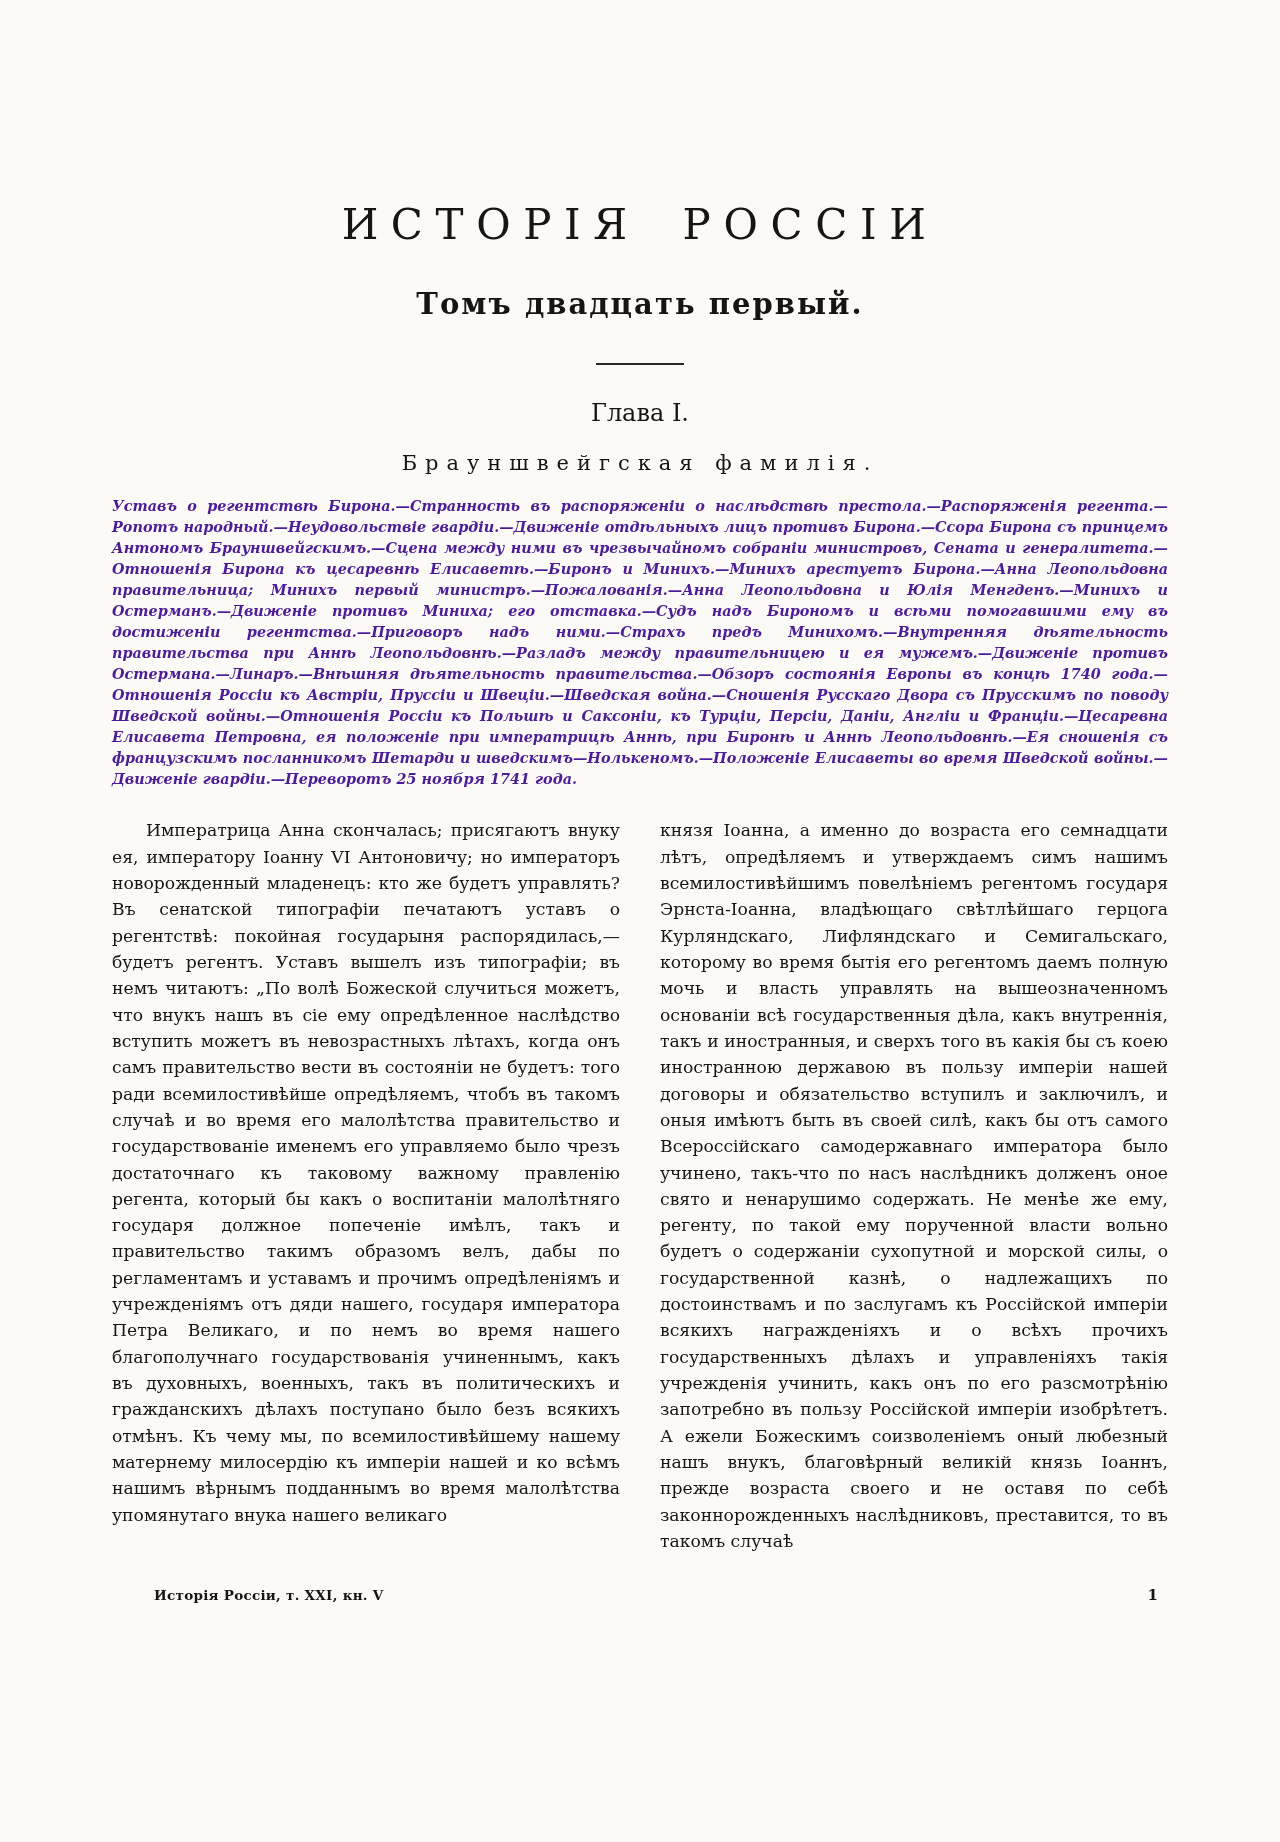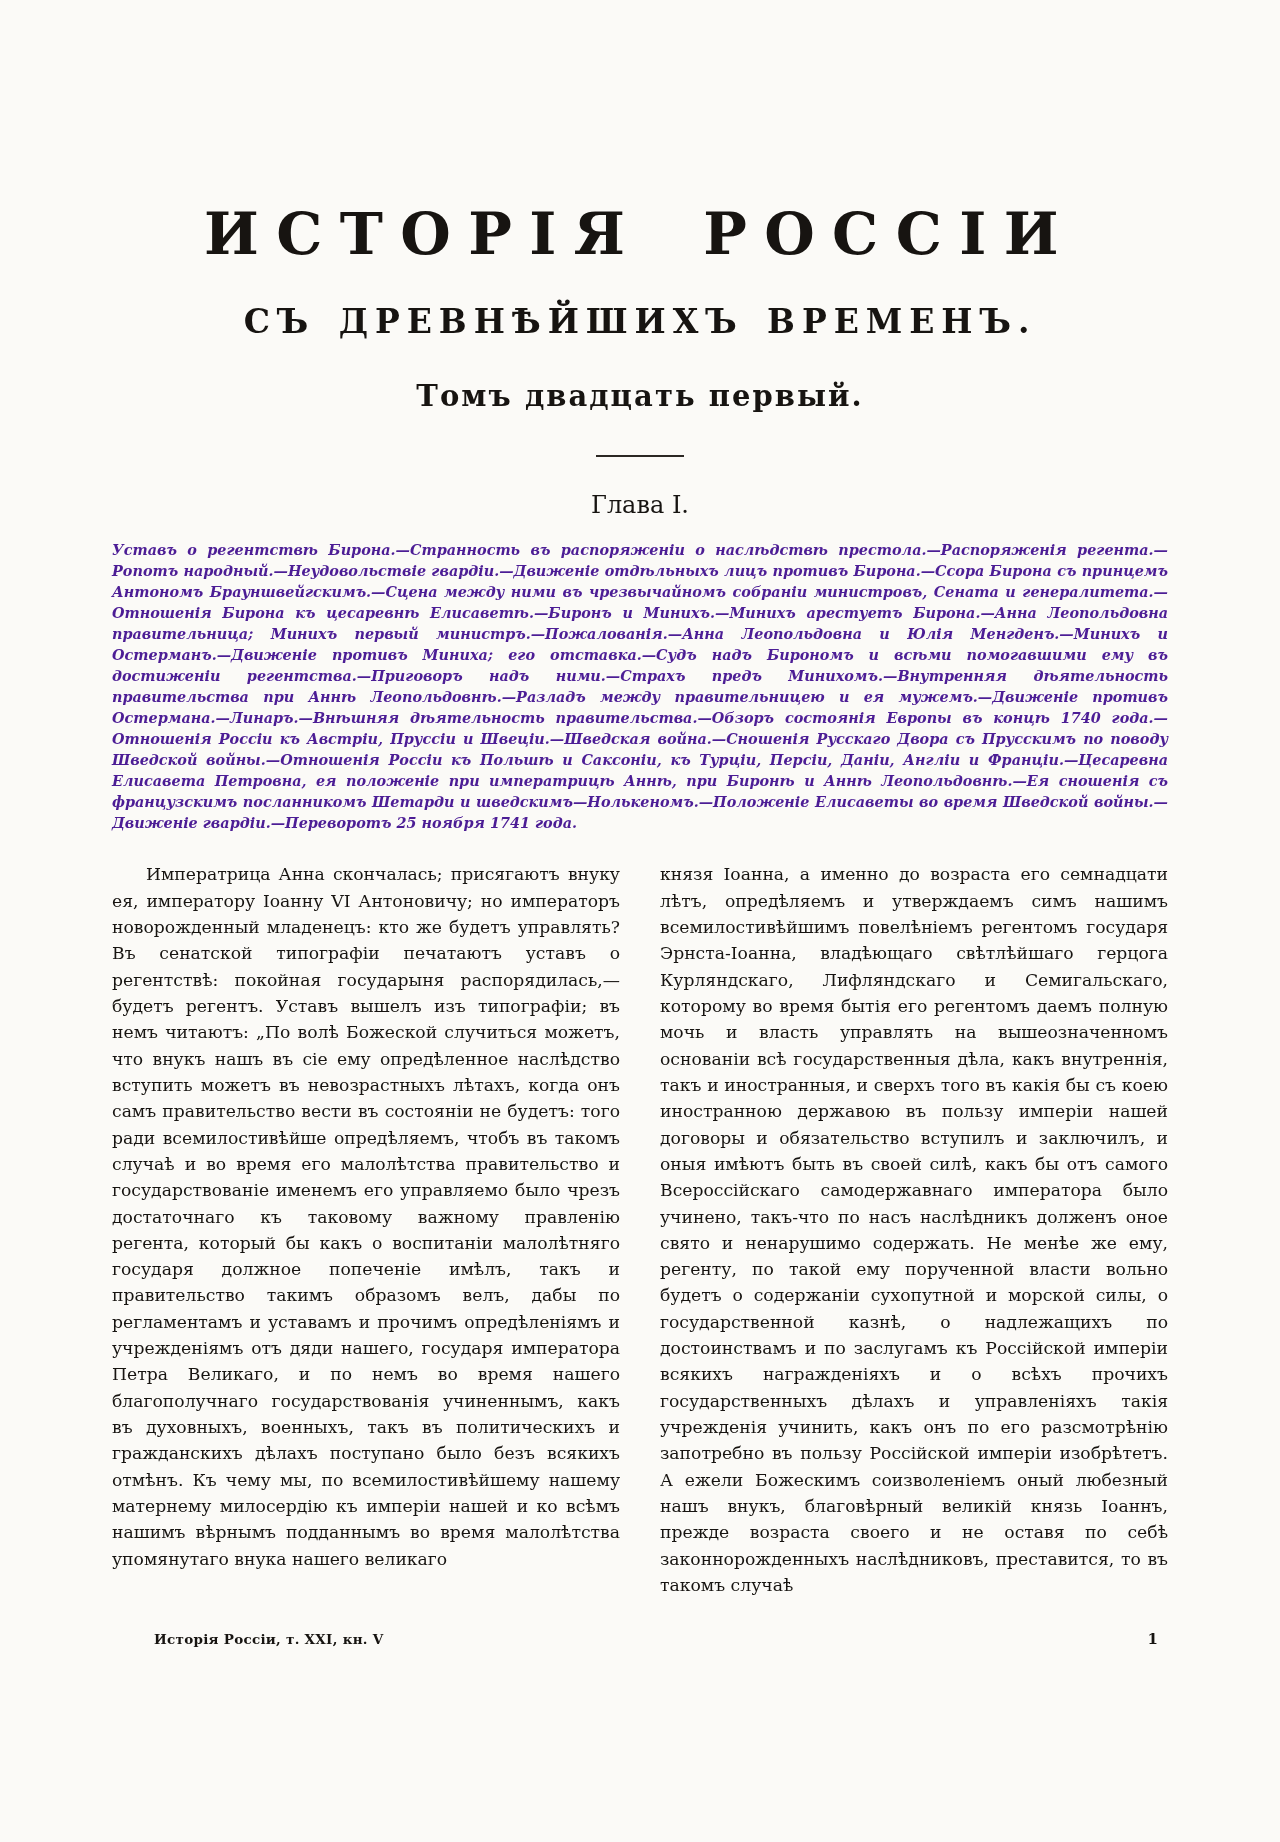--- a/index.html
+++ b/index.html
@@ -12,22 +12,22 @@
   }
   .sheet {
     width: 1280px;
     min-height: 1842px;
     box-sizing: border-box;
     background: #fbfaf7;
     padding: 200px 112px 36px 112px;
   }
   .title {
     text-align: center;
-    font-size: 58px;
-    font-weight: bold;
+    font-size: 42px;
+    font-weight: normal;
     letter-spacing: 0.30em;
     word-spacing: 0.40em;
     white-space: nowrap;
   }
   .subtitle {
     text-align: center;
     font-size: 33px;
     font-weight: bold;
     letter-spacing: 0.21em;
     word-spacing: 0.15em;
@@ -99,28 +99,28 @@
     font-weight: bold;
   }
 </style>
 </head>
 <body>
 
 <div class="sheet">
 
   <div class="title">ИСТОРІЯ РОССІИ</div>
 
-  <div class="subtitle">СЪ ДРЕВНѢЙШИХЪ ВРЕМЕНЪ.</div>
 
   <div class="volume">Томъ двадцать первый.</div>
 
   <hr class="rule">
 
   <div class="chapter">Глава I.</div>
 
+  <div class="chapter-sub">Брауншвейгская фамилія.</div>
 
   <div class="summary">Уставъ о регентствѣ Бирона.—Странность въ распоряженіи о наслѣдствѣ престола.—Распоряженія регента.—Ропотъ народный.—Неудовольствіе гвардіи.—Движеніе отдѣльныхъ лицъ противъ Бирона.—Ссора Бирона съ принцемъ Антономъ Брауншвейгскимъ.—Сцена между ними въ чрезвычайномъ собраніи министровъ, Сената и генералитета.—Отношенія Бирона къ цесаревнѣ Елисаветѣ.—Биронъ и Минихъ.—Минихъ арестуетъ Бирона.—Анна Леопольдовна правительница; Минихъ первый министръ.—Пожалованія.—Анна Леопольдовна и Юлія Менгденъ.—Минихъ и Остерманъ.—Движеніе противъ Миниха; его отставка.—Судъ надъ Бирономъ и всѣми помогавшими ему въ достиженіи регентства.—Приговоръ надъ ними.—Страхъ предъ Минихомъ.—Внутренняя дѣятельность правительства при Аннѣ Леопольдовнѣ.—Разладъ между правительницею и ея мужемъ.—Движеніе противъ Остермана.—Линаръ.—Внѣшняя дѣятельность правительства.—Обзоръ состоянія Европы въ концѣ 1740 года.—Отношенія Россіи къ Австріи, Пруссіи и Швеціи.—Шведская война.—Сношенія Русскаго Двора съ Прусскимъ по поводу Шведской войны.—Отношенія Россіи къ Польшѣ и Саксоніи, къ Турціи, Персіи, Даніи, Англіи и Франціи.—Цесаревна Елисавета Петровна, ея положеніе при императрицѣ Аннѣ, при Биронѣ и Аннѣ Леопольдовнѣ.—Ея сношенія съ французскимъ посланникомъ Шетарди и шведскимъ—Нолькеномъ.—Положеніе Елисаветы во время Шведской войны.—Движеніе гвардіи.—Переворотъ 25 ноября 1741 года.</div>
 
   <div class="columns">
     <div class="col">
       <p class="indent">Императрица Анна скончалась; присягаютъ внуку ея, императору Іоанну VI Антоновичу; но императоръ новорожденный младенецъ: кто же будетъ управлять? Въ сенатской типографіи печатаютъ уставъ о регентствѣ: покойная государыня распорядилась,—будетъ регентъ. Уставъ вышелъ изъ типографіи; въ немъ читаютъ: „По волѣ Божеской случиться можетъ, что внукъ нашъ въ сіе ему опредѣленное наслѣдство вступить можетъ въ невозрастныхъ лѣтахъ, когда онъ самъ правительство вести въ состояніи не будетъ: того ради всемилостивѣйше опредѣляемъ, чтобъ въ такомъ случаѣ и во время его малолѣтства правительство и государствованіе именемъ его управляемо было чрезъ достаточнаго къ таковому важному правленію регента, который бы какъ о воспитаніи малолѣтняго государя должное попеченіе имѣлъ, такъ и правительство такимъ образомъ велъ, дабы по регламентамъ и уставамъ и прочимъ опредѣленіямъ и учрежденіямъ отъ дяди нашего, государя императора Петра Великаго, и по немъ во время нашего благополучнаго государствованія учиненнымъ, какъ въ духовныхъ, военныхъ, такъ въ политическихъ и гражданскихъ дѣлахъ поступано было безъ всякихъ отмѣнъ. Къ чему мы, по всемилостивѣйшему нашему матернему милосердію къ имперіи нашей и ко всѣмъ нашимъ вѣрнымъ подданнымъ во время малолѣтства упомянутаго внука нашего великаго</p>
     </div>
     <div class="col">
       <p>князя Іоанна, а именно до возраста его семнадцати лѣтъ, опредѣляемъ и утверждаемъ симъ нашимъ всемилостивѣйшимъ повелѣніемъ регентомъ государя Эрнста-Іоанна, владѣющаго свѣтлѣйшаго герцога Курляндскаго, Лифляндскаго и Семигальскаго, которому во время бытія его регентомъ даемъ полную мочь и власть управлять на вышеозначенномъ основаніи всѣ государственныя дѣла, какъ внутреннія, такъ и иностранныя, и сверхъ того въ какія бы съ коею иностранною державою въ пользу имперіи нашей договоры и обязательство вступилъ и заключилъ, и оныя имѣютъ быть въ своей силѣ, какъ бы отъ самого Всероссійскаго самодержавнаго императора было учинено, такъ-что по насъ наслѣдникъ долженъ оное свято и ненарушимо содержать. Не менѣе же ему, регенту, по такой ему порученной власти вольно будетъ о содержаніи сухопутной и морской силы, о государственной казнѣ, о надлежащихъ по достоинствамъ и по заслугамъ къ Россійской имперіи всякихъ награжденіяхъ и о всѣхъ прочихъ государственныхъ дѣлахъ и управленіяхъ такія учрежденія учинить, какъ онъ по его разсмотрѣнію запотребно въ пользу Россійской имперіи изобрѣтетъ. А ежели Божескимъ соизволеніемъ оный любезный нашъ внукъ, благовѣрный великій князь Іоаннъ, прежде возраста своего и не оставя по себѣ законнорожденныхъ наслѣдниковъ, преставится, то въ такомъ случаѣ</p>
     </div>

